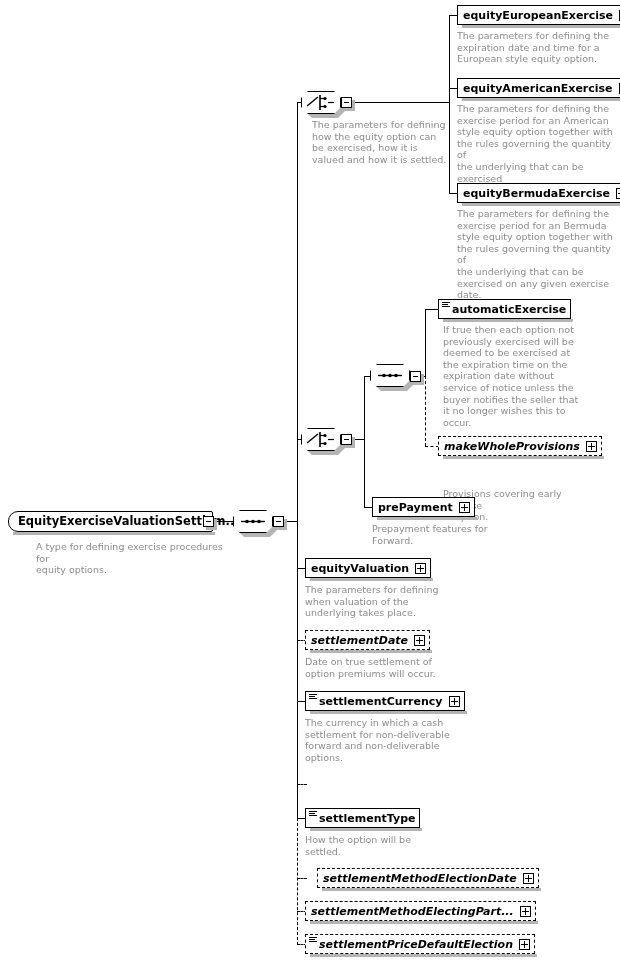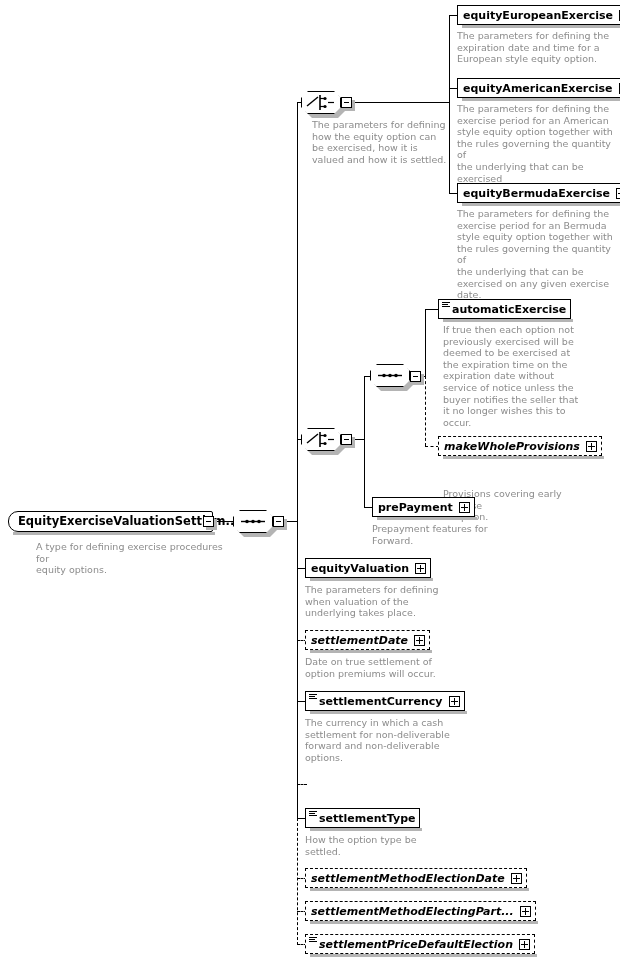--- a/index.html
+++ b/index.html
@@ -379,25 +379,25 @@
 
   <div class="ln h" style="left:297px; top:818px; width:10px;"></div>
   <div class="node has-st" style="left:305px; top:808px;">
     <span class="st-icon">
         <i></i>
         <i></i>
         <i></i>
       </span>
     <span class="label">settlementType</span>
   </div>
-  <div class="ann" style="left:305px; top:834px; width:155px;">How the option type be
+  <div class="ann" style="left:305px; top:834px; width:155px;">How the option will be
 settled.</div>
 
   <div class="ln dash-h" style="left:297px; top:878px; width:10px;"></div>
-  <div class="node opt" style="left:305px; top:868px;justify-content:flex-end;">
+  <div class="node opt" style="left:317px; top:868px;justify-content:flex-end;">
     <span class="label">settlementMethodElectionDate</span>
     <span class="inline-exp"></span>
   </div>
 
   <div class="ln dash-h" style="left:297px; top:911px; width:10px;"></div>
   <div class="node opt" style="left:305px; top:901px;">
     <span class="label">settlementMethodElectingPart...</span>
     <span class="inline-exp"></span>
   </div>
 

